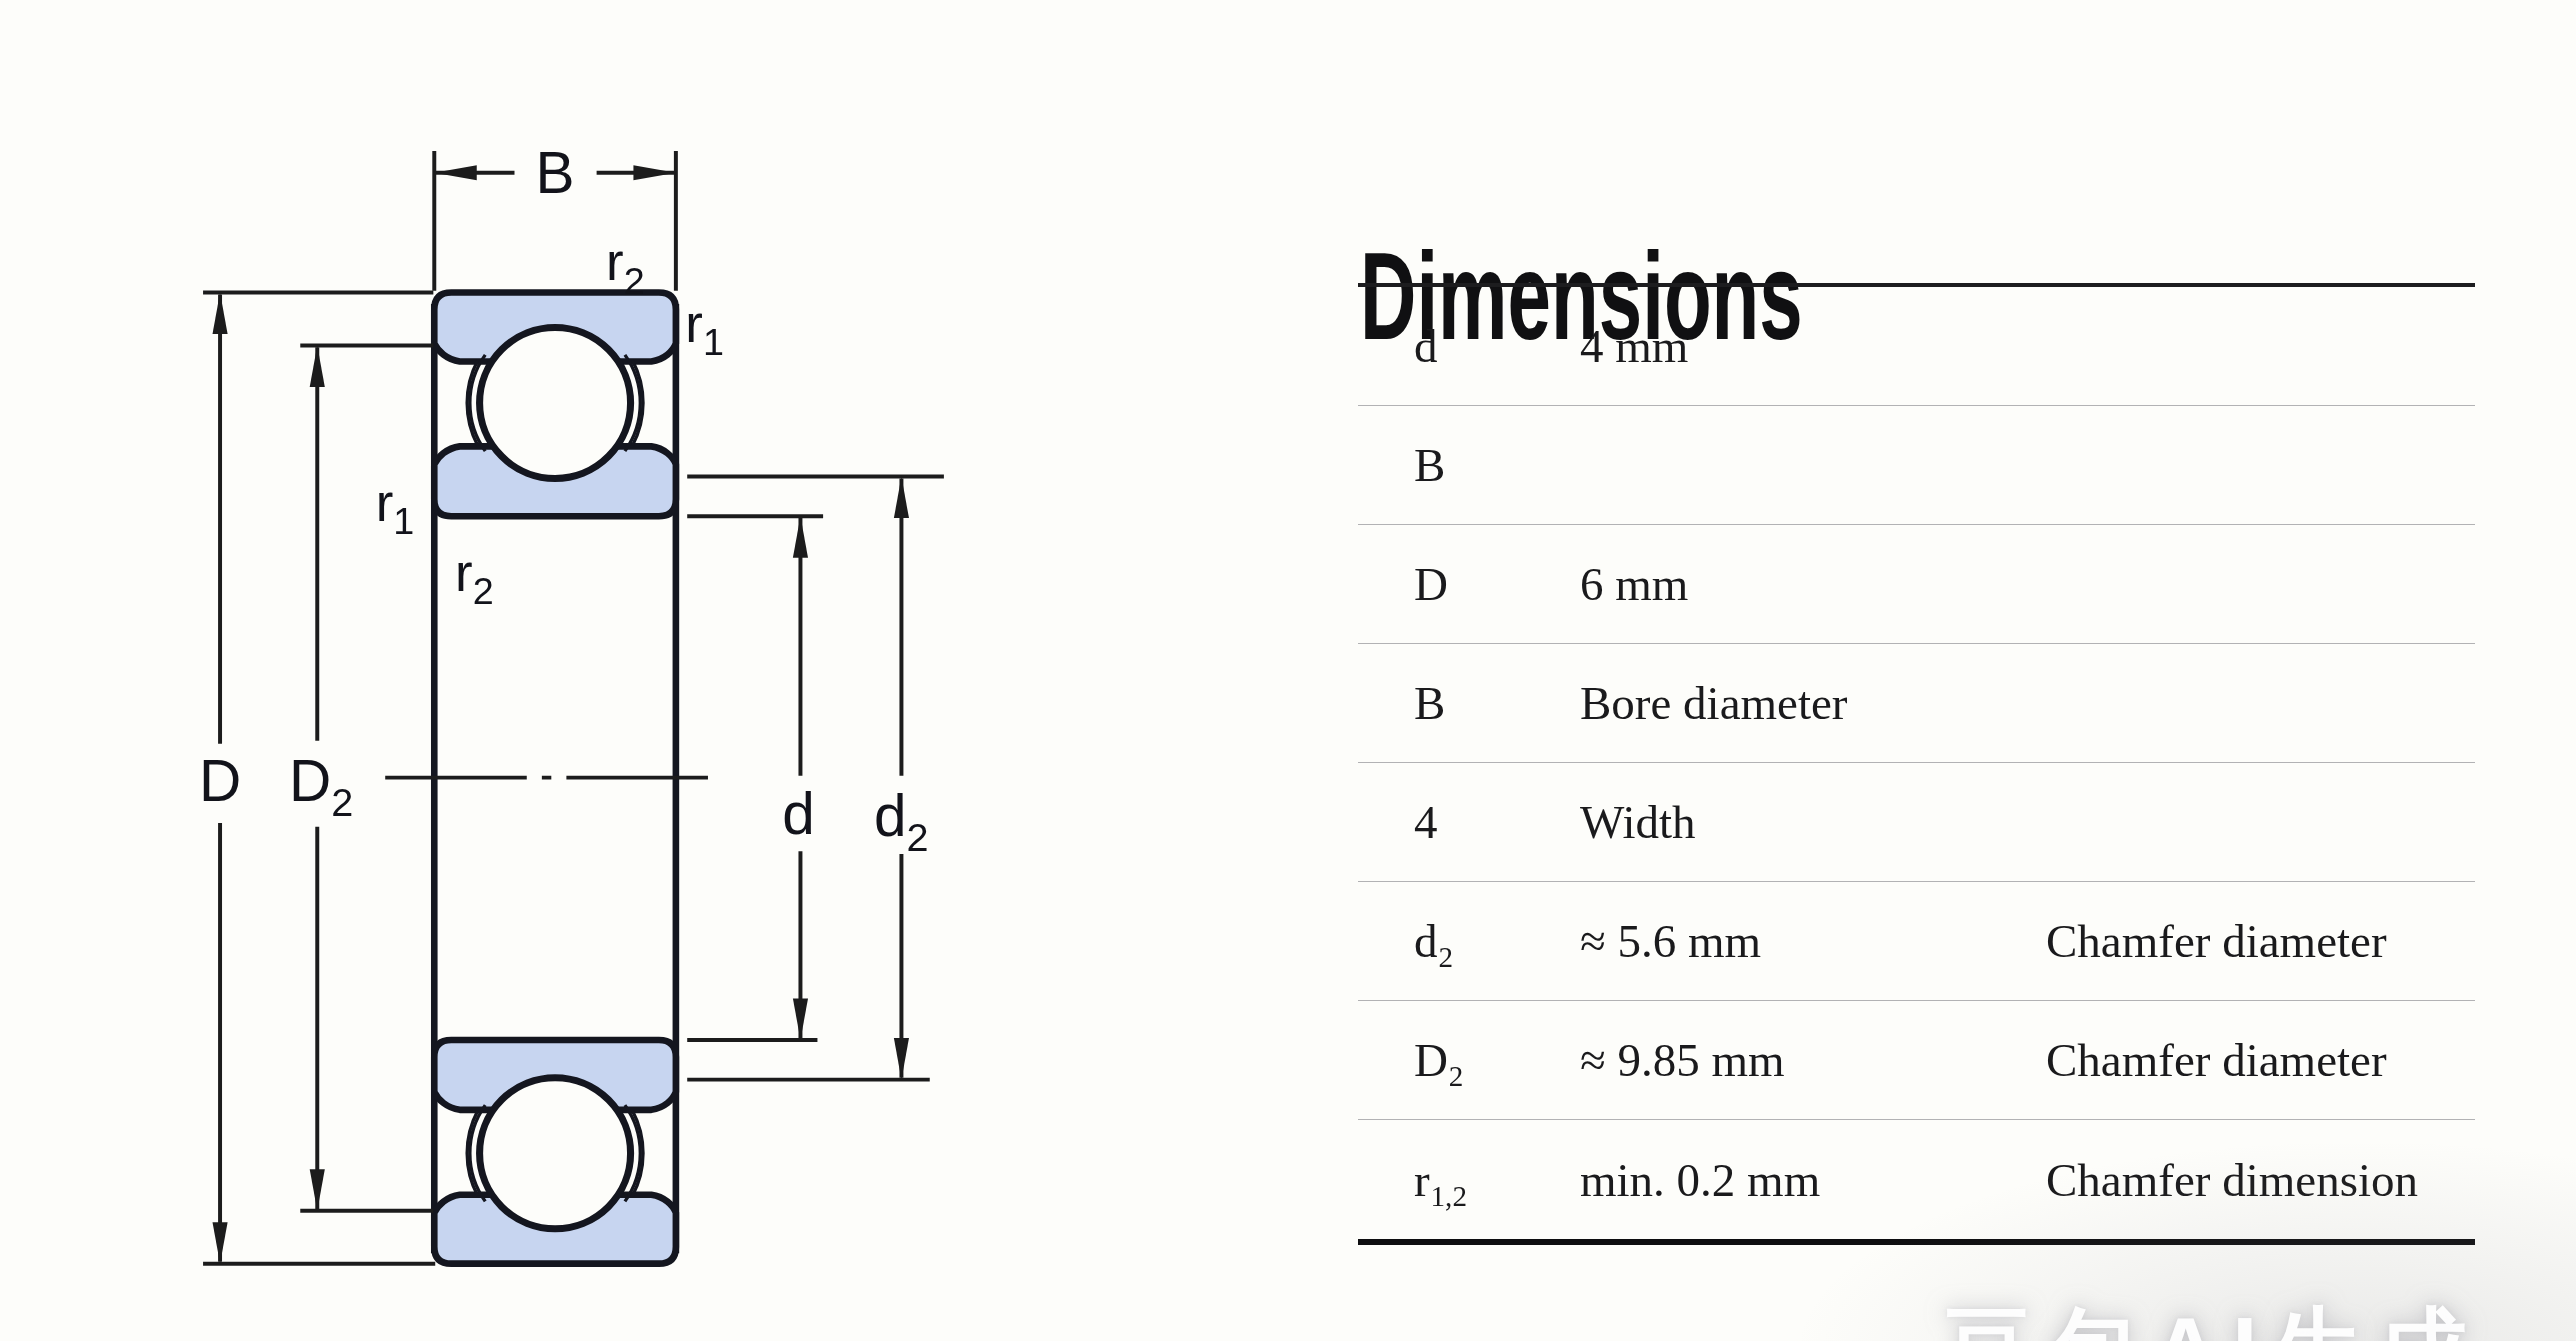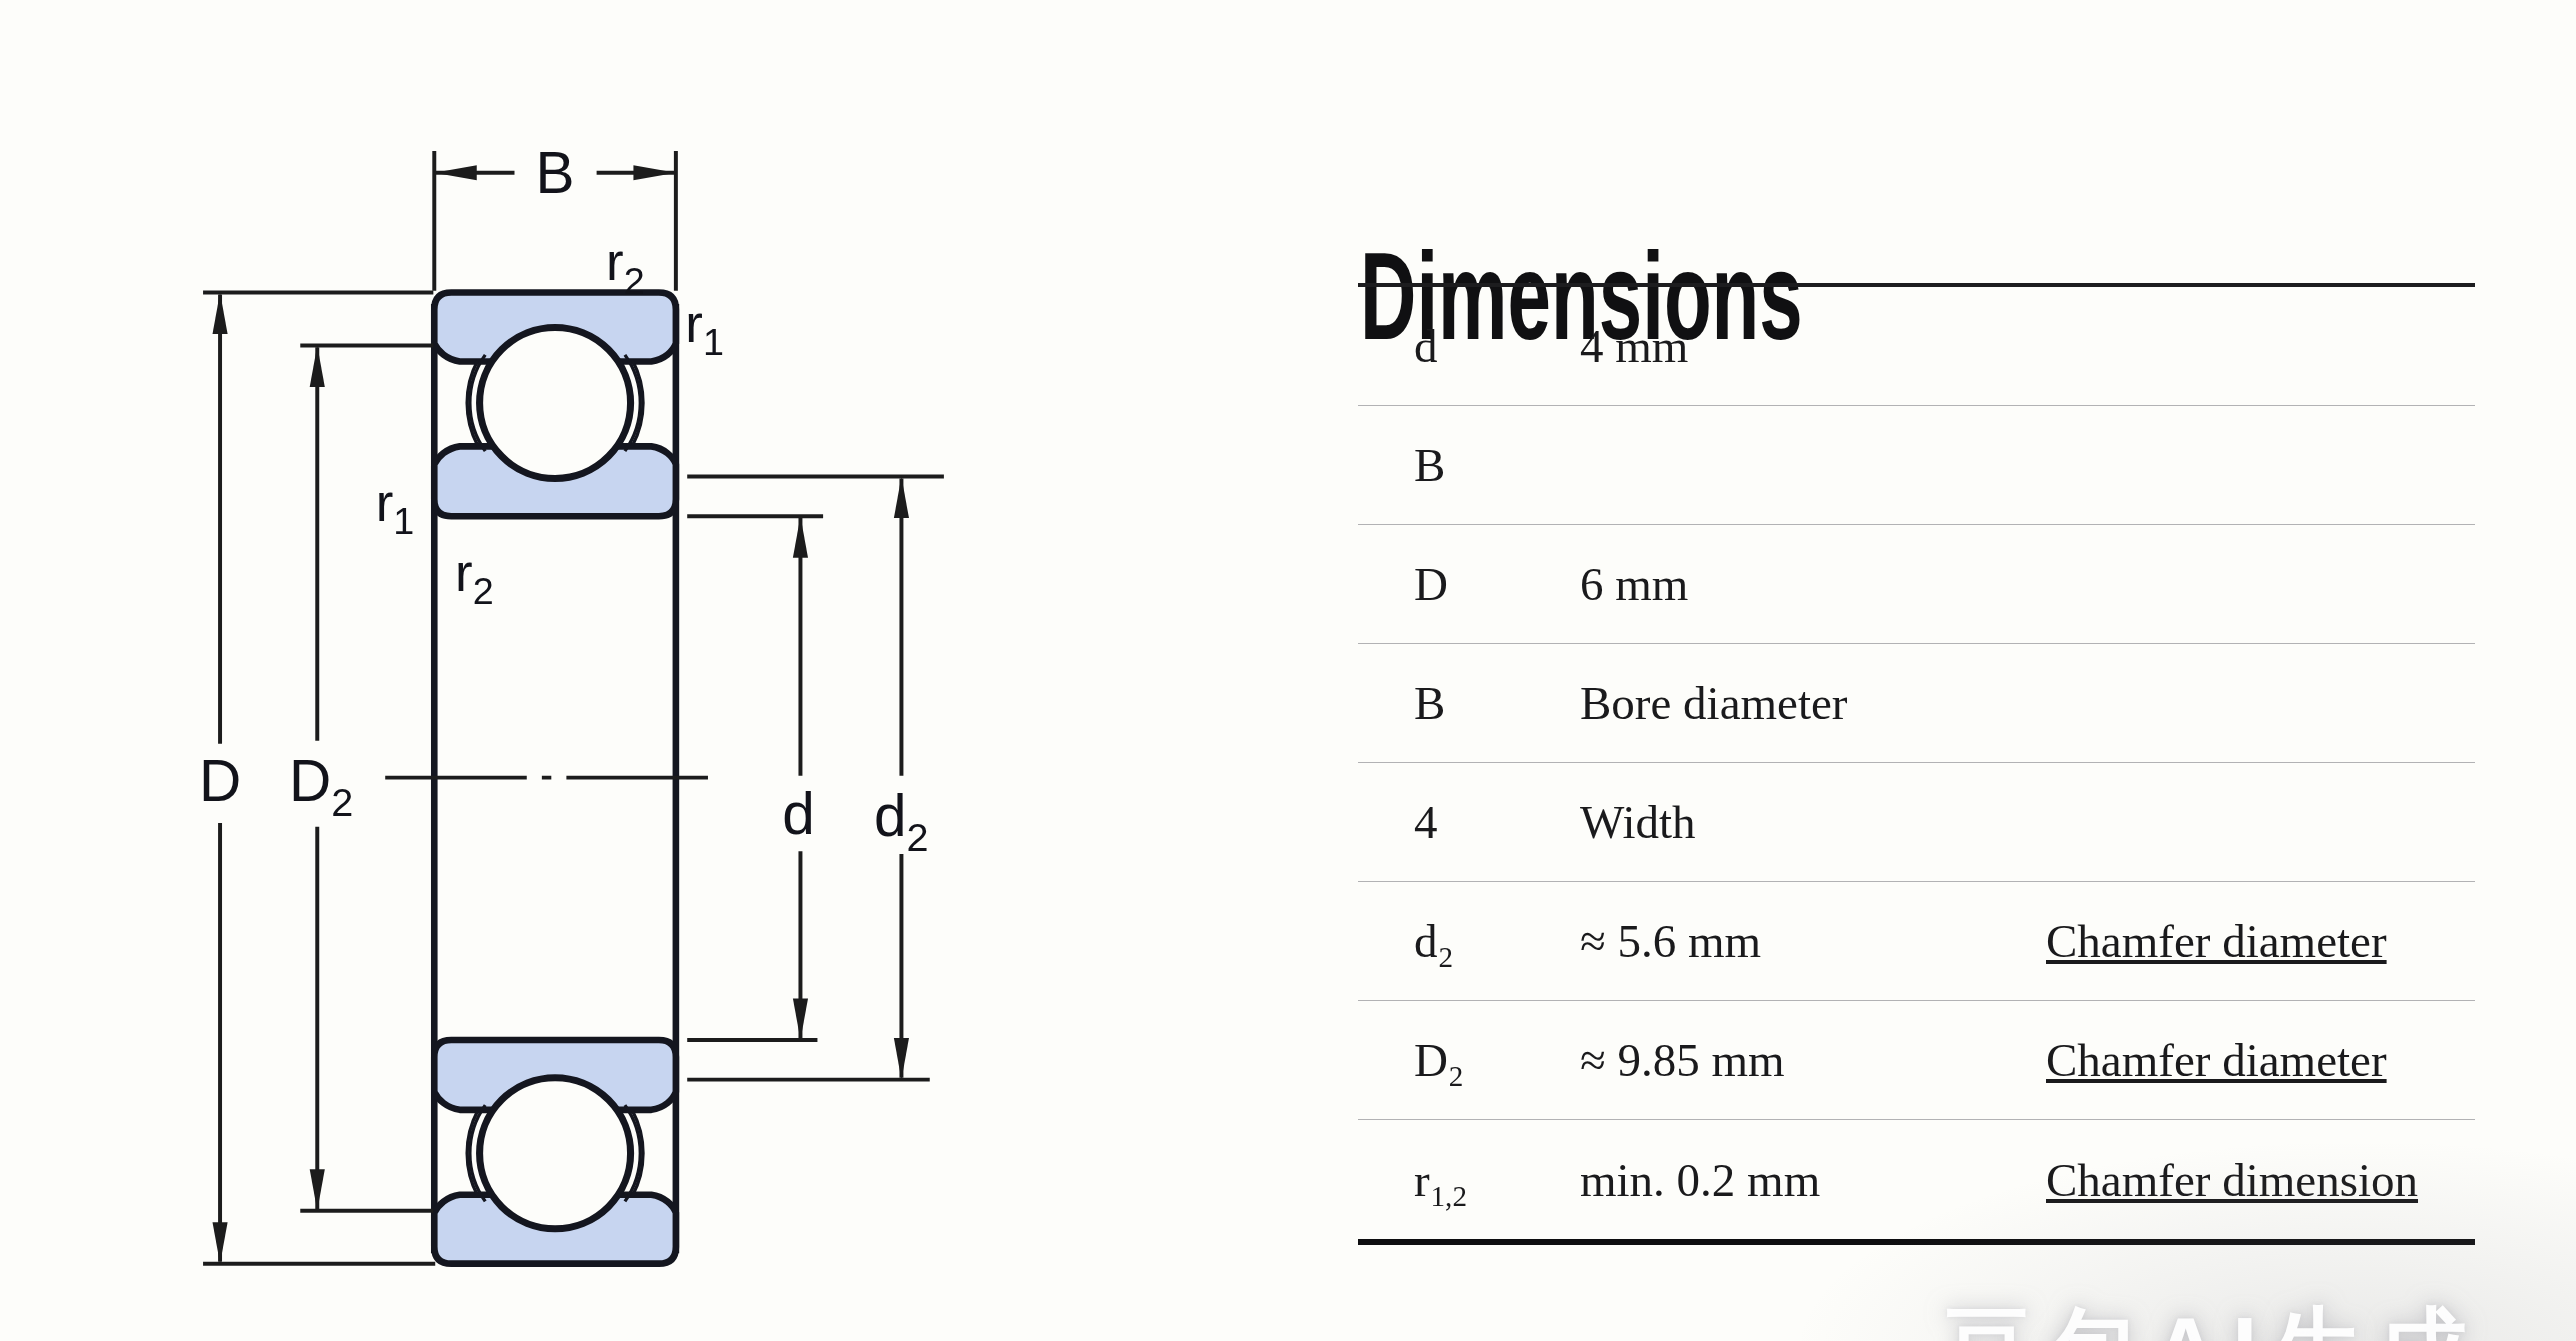--- a/index.html
+++ b/index.html
@@ -11,21 +11,21 @@
          line-height:1.14;white-space:nowrap;transform:scaleX(0.63);transform-origin:left top;
          color:#101012;letter-spacing:0px;}
   .dim-table{position:absolute;left:1358px;top:283px;width:1117px;
              border-top:4.7px solid #1d1d1f;border-bottom:6.6px solid #0e0e10;
              font-family:"Liberation Serif",serif;font-size:47px;color:#1a1a1c;}
   .row{height:119px;display:flex;align-items:center;border-bottom:1.9px solid #b2b2b4;
        padding-left:56px;box-sizing:border-box;}
   .row:last-child{border-bottom:none;}
   .c-sym{width:166px;flex:0 0 auto;}
   .c-val{width:466px;flex:0 0 auto;}
-  .c-desc{flex:1 1 auto;text-decoration:underline;}
+  .c-desc{flex:1 1 auto;}
   .c-sym sub{font-size:0.62em;line-height:0;margin-left:0.9px;}
   .corner-shade{position:absolute;right:0;bottom:0;width:774px;height:198px;
     background:radial-gradient(ellipse at 72% 108%, rgba(140,140,148,0.18), rgba(140,140,148,0) 72%);}
   .watermark{position:absolute;left:1942px;top:1289px;font-weight:bold;font-size:92px;
     letter-spacing:13.2px;color:rgba(255,255,255,0.95);white-space:nowrap;
     text-shadow:0 0 21px rgba(160,160,168,0.6),0 0 5.7px rgba(195,195,200,0.4);}
 </style>
 </head>
 <body>
 

